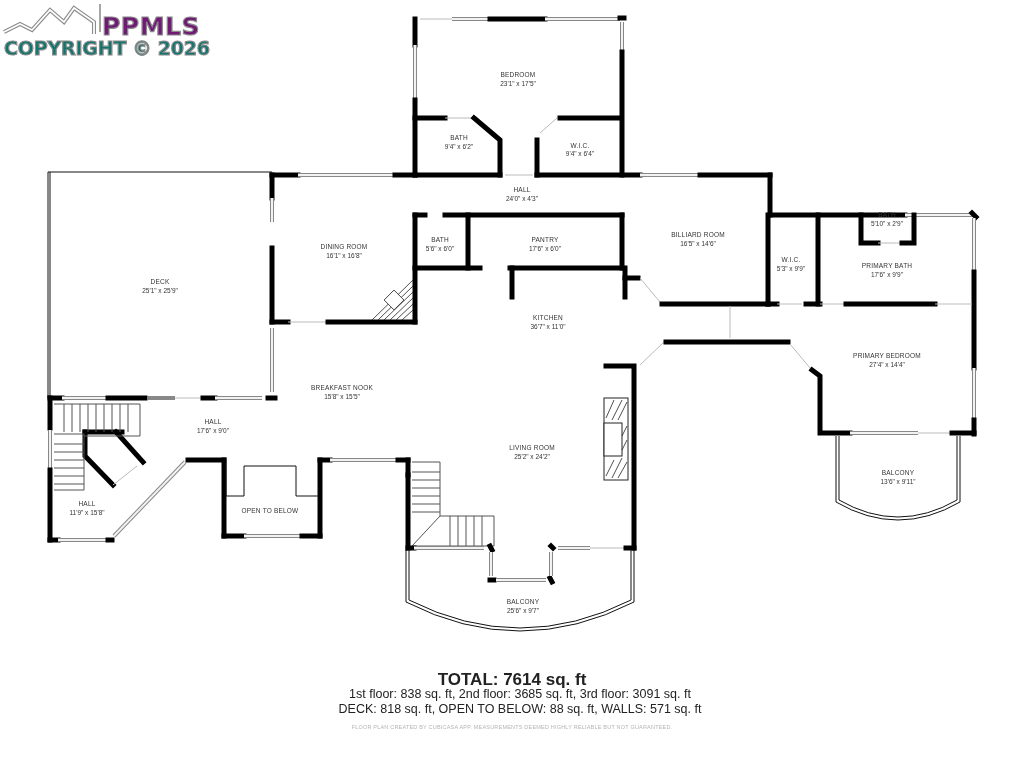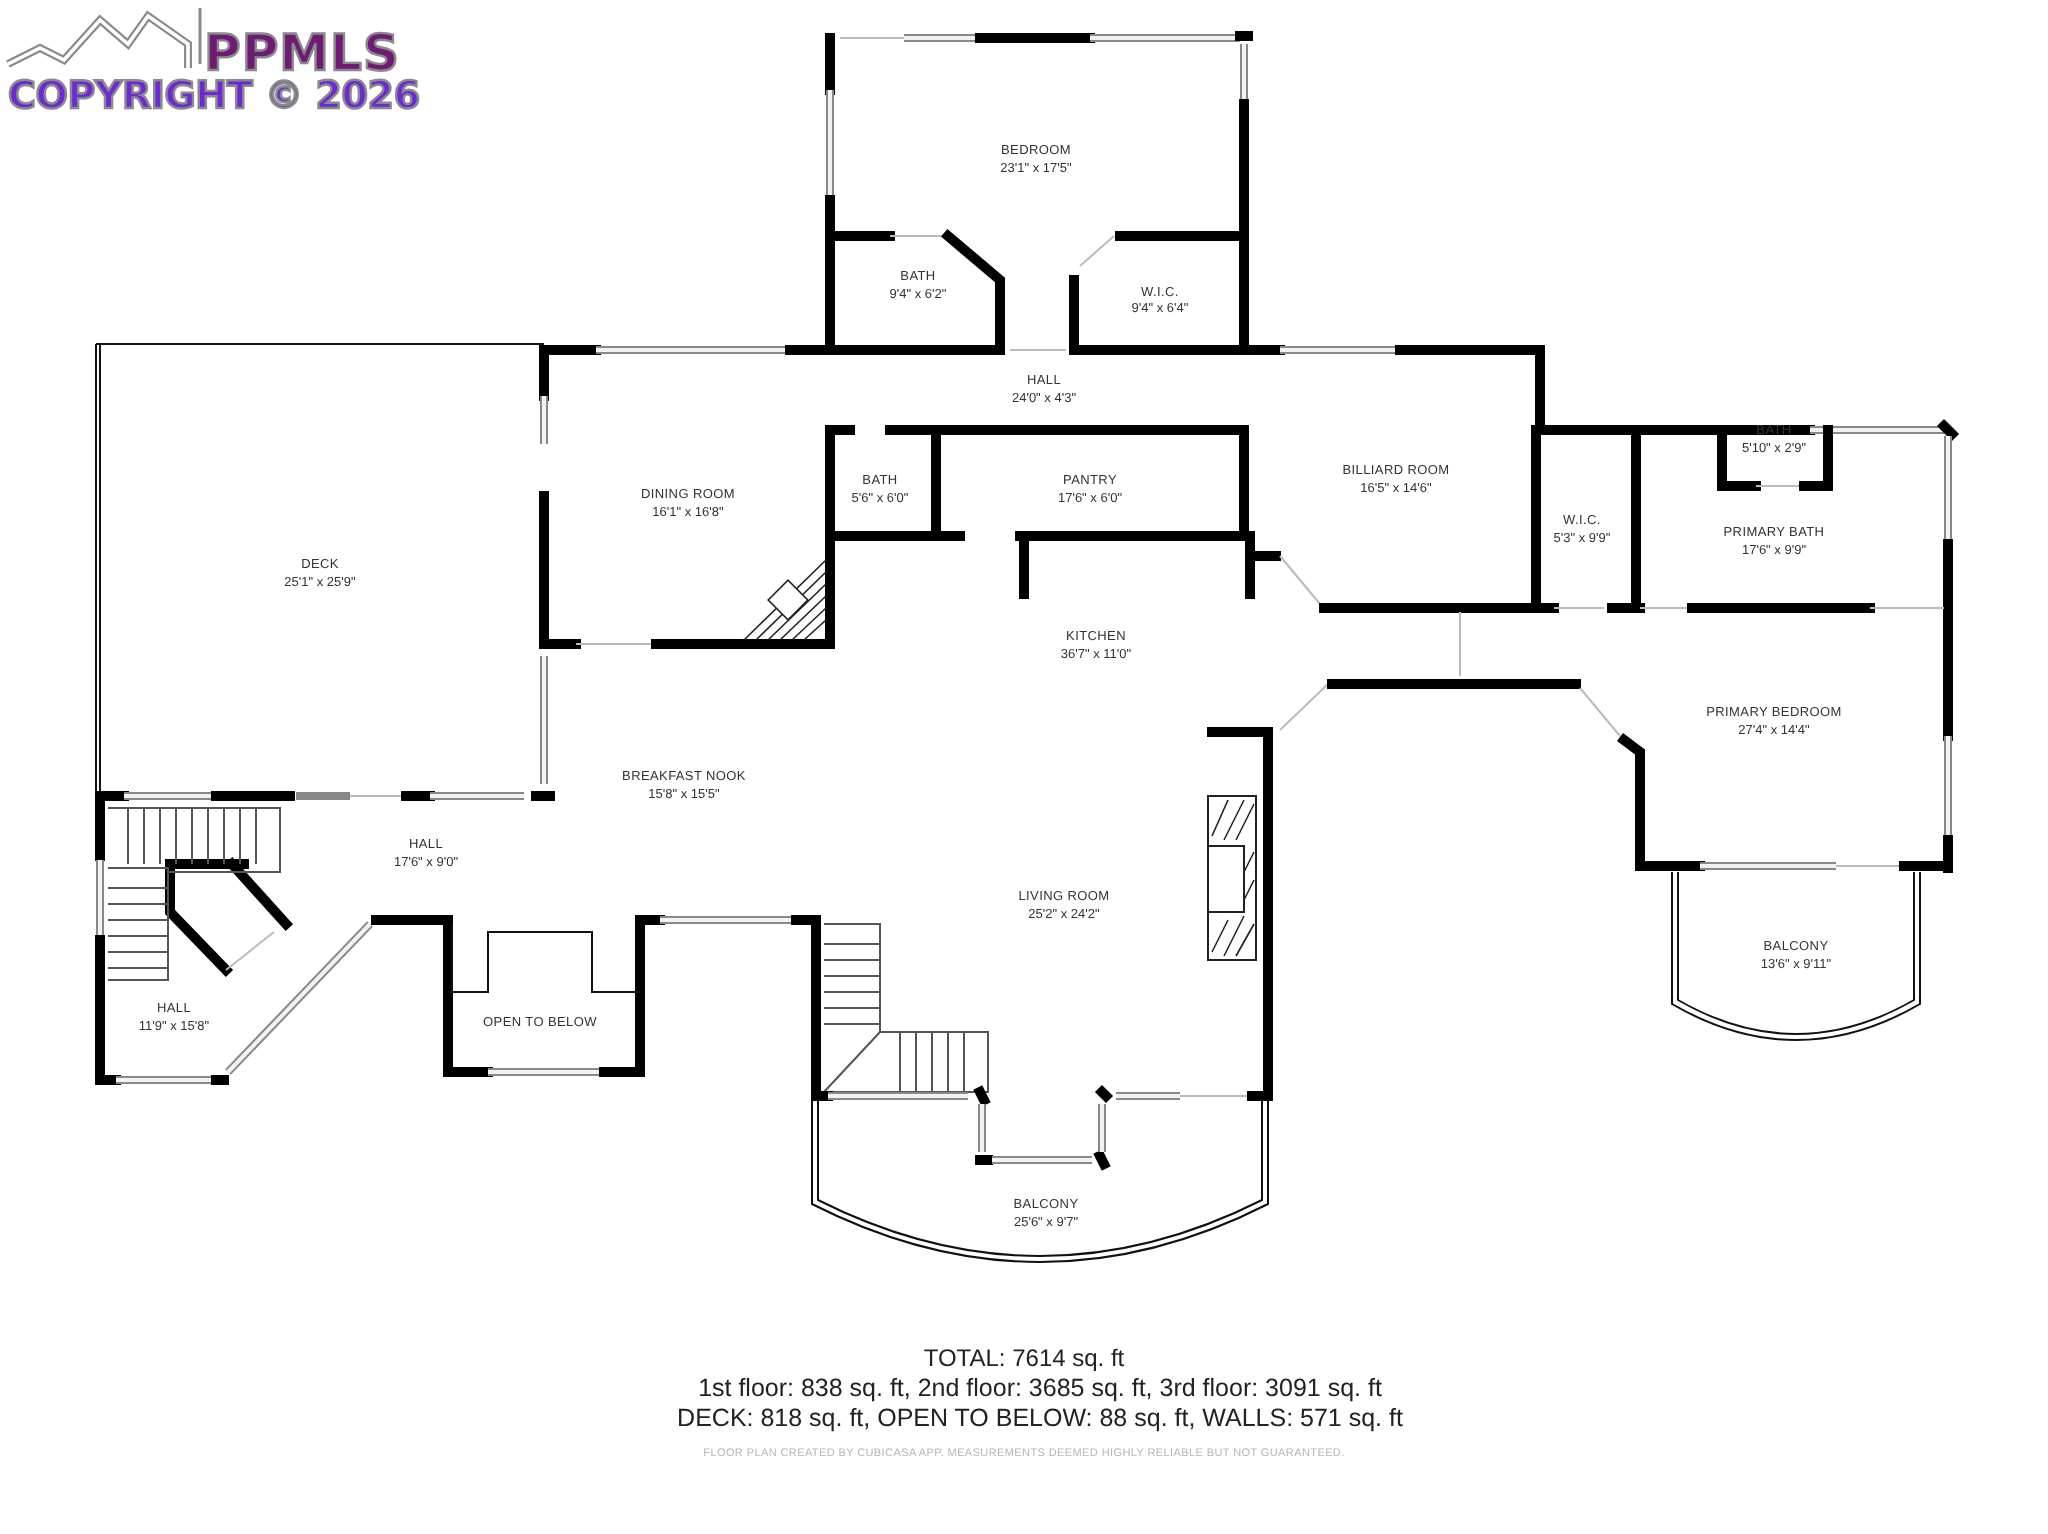--- a/index.html
+++ b/index.html
@@ -9,23 +9,23 @@
   .thin { stroke: #111; stroke-width: 1; fill: none; }
   .win { stroke: #888; stroke-width: 4; fill: none; }
   .win-in { stroke: #f2f2f2; stroke-width: 2; fill: none; }
   .door { stroke: #bbb; stroke-width: 1; fill: none; }
   .hatch { stroke: #222; stroke-width: 0.8; fill: none; }
   .rail { stroke: #555; stroke-width: 1; fill: none; }
   .room-name { font-family: "Liberation Sans", sans-serif; font-size: 6.5px; fill: #333; text-anchor: middle; letter-spacing: 0.2px; }
   .room-dim { font-family: "Liberation Sans", sans-serif; font-size: 6.5px; fill: #333; text-anchor: middle; }
   .logo { position: absolute; left: 2px; top: 2px; width: 205px; height: 58px; }
   .logo-brand { position: absolute; left: 100px; top: 10px; font-family: "DejaVu Sans", sans-serif; font-weight: bold; font-size: 25px; color: #701a75; -webkit-text-stroke: 1.2px #8a8a8a; letter-spacing: 0.5px; }
-  .logo-copy { position: absolute; left: 2px; top: 35px; font-family: "DejaVu Sans", sans-serif; font-weight: bold; font-size: 19px; color: #6d28d9; -webkit-text-stroke: 1.2px #8a8a8a; white-space: nowrap; letter-spacing: -0.2px; }
+  .logo-copy { position: absolute; left: 2px; top: 35px; font-family: "DejaVu Sans", sans-serif; font-weight: bold; font-size: 19px; color: #0f766e; -webkit-text-stroke: 1.2px #8a8a8a; white-space: nowrap; letter-spacing: -0.2px; }
   .summary { position: absolute; left: 0; top: 672px; width: 1024px; text-align: center; color: #222; }
-  .summary .total { font-family: "Liberation Sans", sans-serif; font-weight: normal; font-size: 12px; line-height: 15px; }
+  .summary .total { font-family: "Liberation Sans", sans-serif; font-weight: bold; font-size: 17px; line-height: 15px; }
   .summary .line { font-family: "Liberation Sans", sans-serif; font-size: 12.5px; line-height: 15px; padding-left: 16px; }
   .summary .disclaimer { font-family: "Liberation Sans", sans-serif; font-size: 5.5px; color: #b5b5b5; margin-top: 7px; letter-spacing: 0.2px; }
 </style>
 </head>
 <body>
 
 <div class="logo">
   <svg width="110" height="40" style="position:absolute;left:0;top:0">
     <polyline points="2,30 18,22 30,28 48,8 62,20 72,6 92,20 92,32" fill="none" stroke="#8a8a8a" stroke-width="4"></polyline>
     <polyline points="2,30 18,22 30,28 48,8 62,20 72,6 92,20 92,32" fill="none" stroke="#fff" stroke-width="1.8"></polyline>

